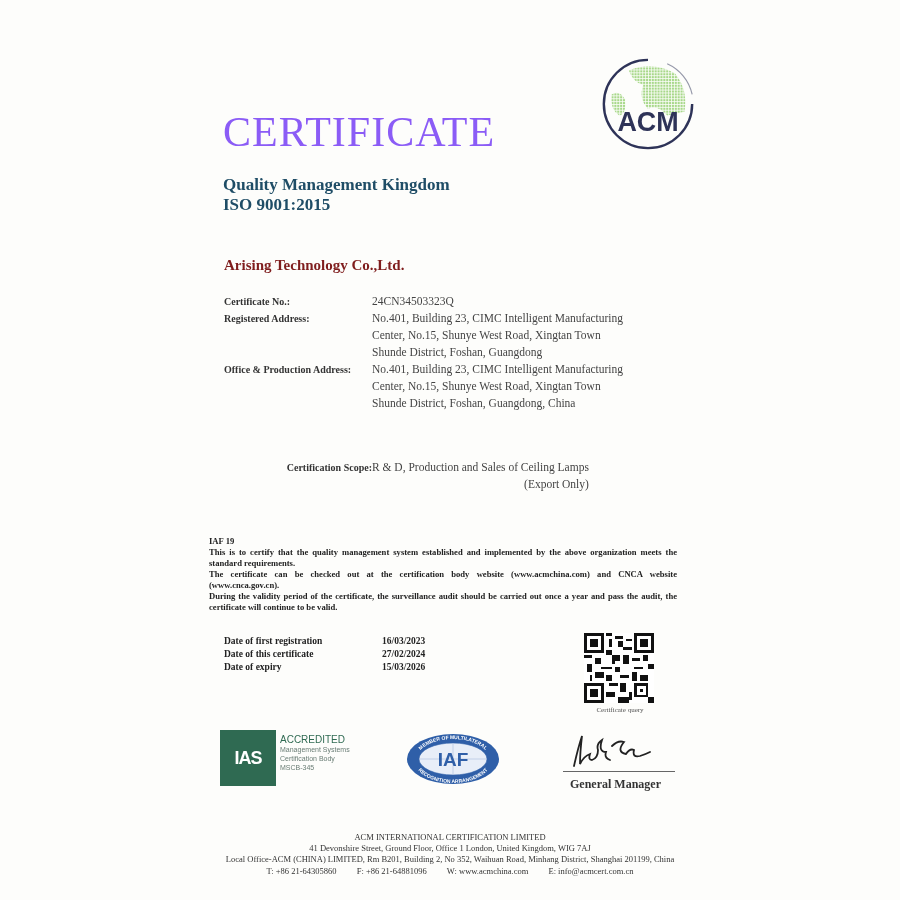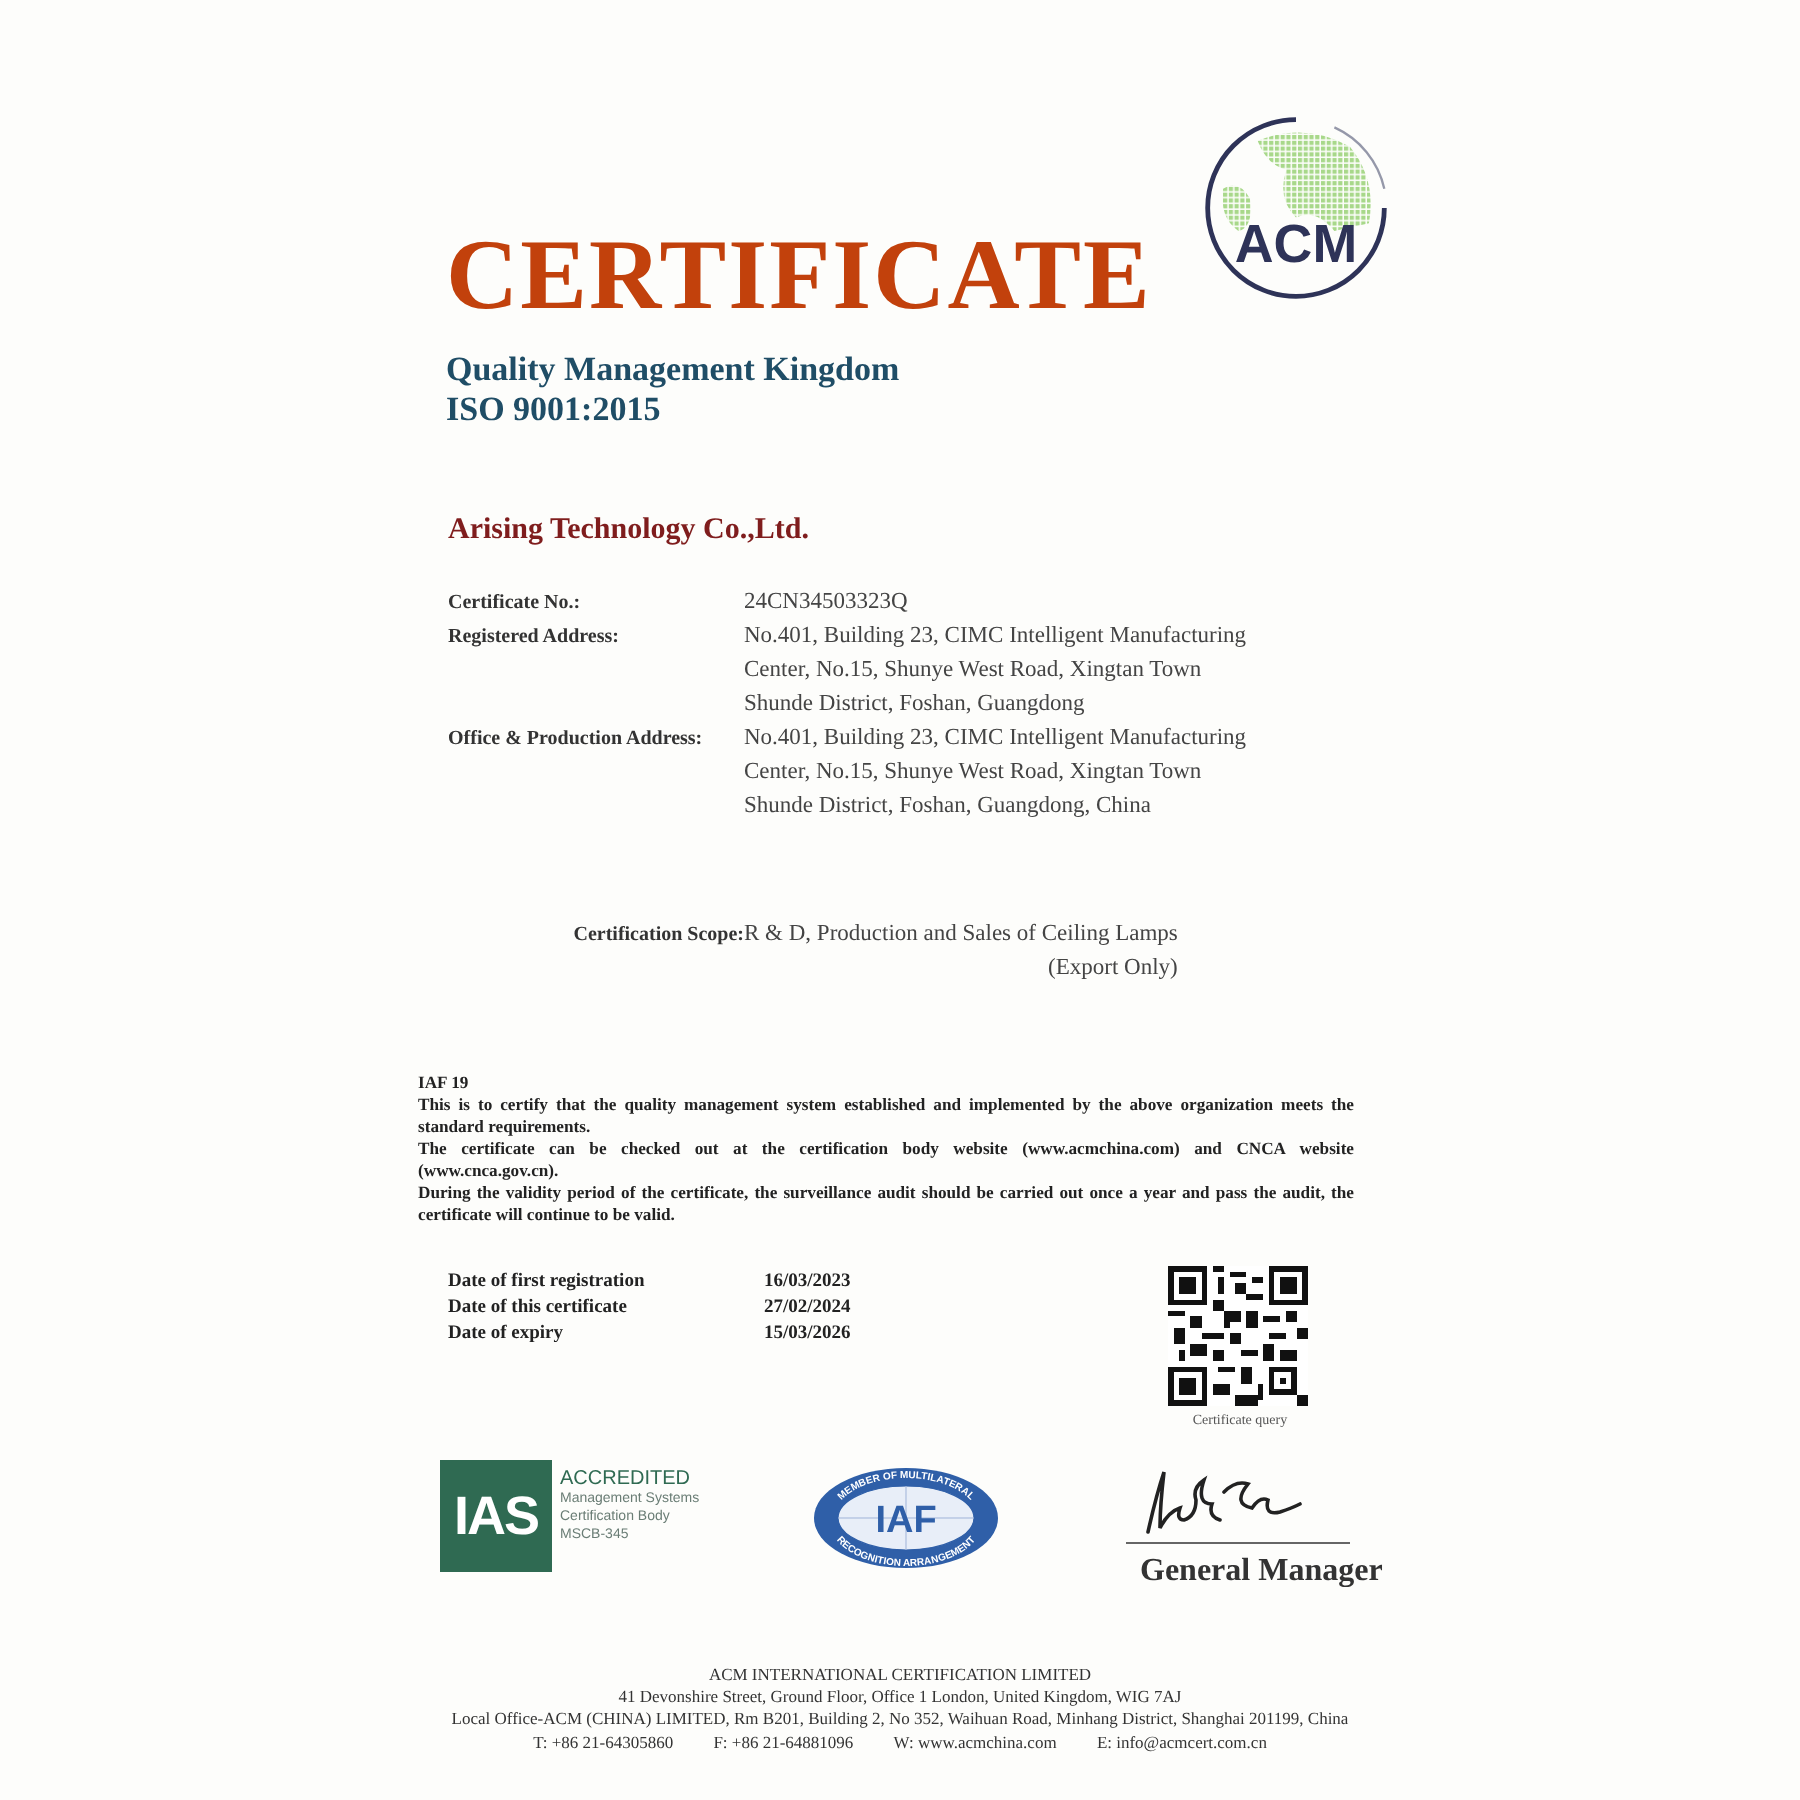--- a/index.html
+++ b/index.html
@@ -1,20 +1,20 @@
 <!DOCTYPE html>
 <html><head>
 <meta charset="utf-8">
 <style>
   * { margin: 0; padding: 0; box-sizing: border-box; }
   html, body { width: 900px; height: 900px; background: #fdfdfb; overflow: hidden; }
   body { position: relative; font-family: "Liberation Serif", "DejaVu Serif", serif; color: #222; }
   .abs { position: absolute; }
 
-  .title { left: 223px; top: 108px; font-size: 50px; color: #c2410c; letter-spacing: 1px; font-weight: bold; }
+  .title { left: 223px; top: 108px; font-size: 42px; color: #8b5cf6; letter-spacing: 1px; font-weight: normal; }
   .subtitle { left: 223px; top: 175px; font-size: 17px; font-weight: bold; color: #1f4d66; line-height: 20px; }
   .company { left: 224px; top: 257px; font-size: 15px; font-weight: bold; color: #7f1d1d; }
 
   .logo-acm { left: 600px; top: 56px; width: 96px; height: 96px; }
 
   .info { left: 224px; top: 293px; width: 460px; font-size: 11px; line-height: 17px; }
   .info-row { display: flex; }
   .info-label { width: 148px; font-weight: bold; font-size: 10px; color: #333; flex-shrink: 0; }
   .info-value { color: #444; font-size: 11.5px; }
   .info-value div { white-space: nowrap; }
@@ -24,30 +24,30 @@
   .statement { left: 209px; top: 536px; width: 468px; font-size: 8.6px; font-weight: bold; line-height: 11px; color: #222; text-align: justify; }
   .statement p { margin: 0; }
 
   .dates { left: 224px; top: 635px; font-size: 9.5px; font-weight: bold; line-height: 13px; color: #222; }
   .dates .row { display: flex; }
   .dates .lbl { width: 158px; }
 
   .qr { left: 584px; top: 633px; width: 70px; height: 70px; }
   .qr-label { left: 578px; top: 706px; width: 84px; text-align: center; font-size: 7px; color: #555; }
 
-  .ias { left: 220px; top: 730px; width: 56px; height: 56px; background: #2f6a52; color: #fff; font-family: "Liberation Sans", sans-serif; font-weight: bold; font-size: 27px; display: flex; align-items: center; justify-content: center; letter-spacing: -1px; }
+  .ias { left: 220px; top: 730px; width: 56px; height: 56px; background: #2f6a52; color: #fff; font-family: "Liberation Sans", sans-serif; font-weight: bold; font-size: 18px; display: flex; align-items: center; justify-content: center; letter-spacing: -1px; }
   .ias-text { left: 280px; top: 734px; font-family: "Liberation Sans", sans-serif; color: #2f6a52; }
   .ias-text .acc { font-size: 10px; letter-spacing: 0px; }
   .ias-text .small { font-size: 7px; line-height: 9px; color: #6a7d75; }
 
   .iaf { left: 405px; top: 732px; width: 96px; height: 54px; }
 
   .signature { left: 568px; top: 728px; width: 110px; height: 44px; }
   .sig-line { left: 563px; top: 771px; width: 112px; border-top: 1px solid #666; }
-  .gm { left: 570px; top: 777px; font-size: 16px; font-weight: bold; color: #333; }
+  .gm { left: 570px; top: 777px; font-size: 12px; font-weight: bold; color: #333; }
 
   .footer { left: 150px; top: 832px; width: 600px; text-align: center; font-size: 8.5px; line-height: 11.2px; color: #333; }
   .footer .contact span { margin: 0 9px; }
 </style>
 </head>
 <body>
 
 <div class="abs title">CERTIFICATE</div>
 
 <svg class="abs logo-acm" viewBox="0 0 100 100">

